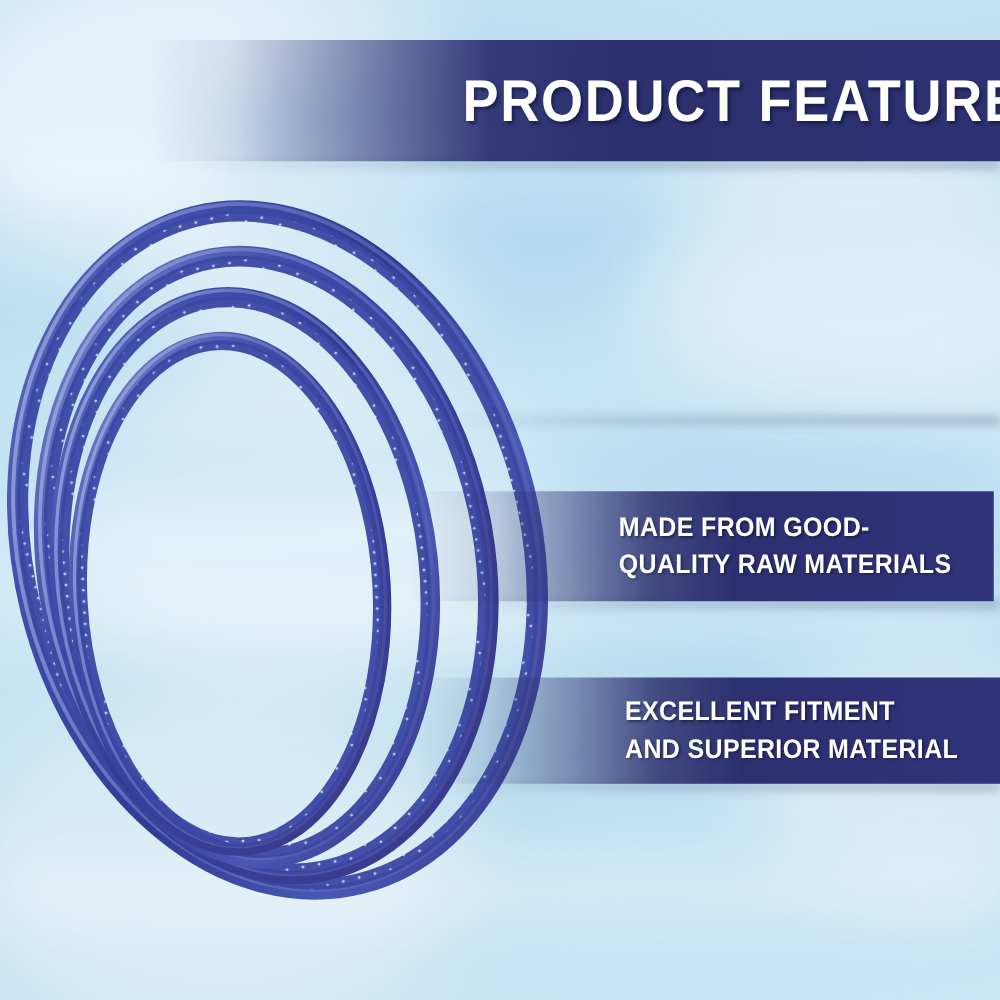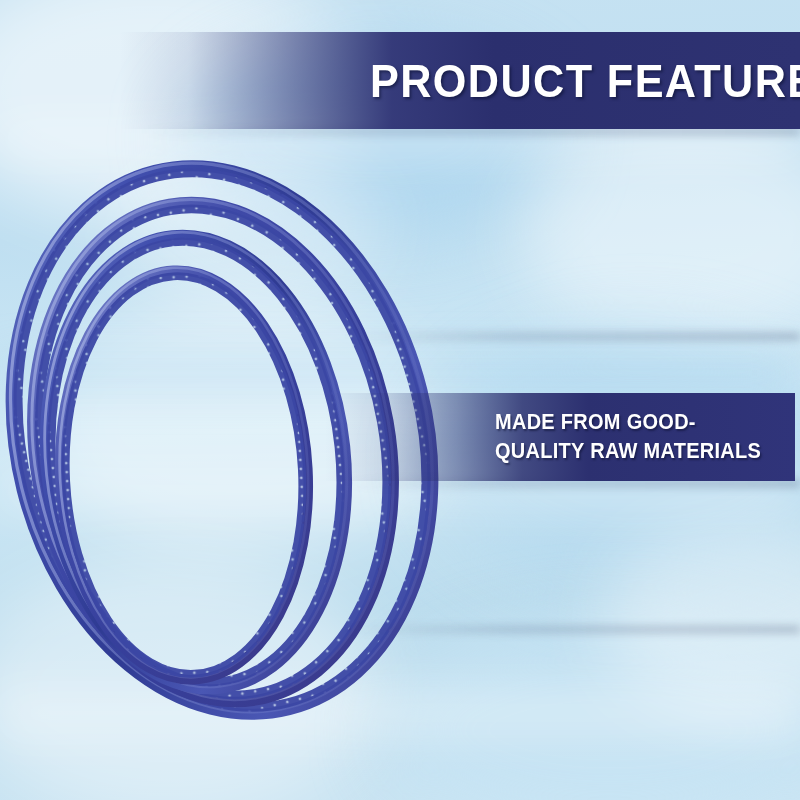--- a/index.html
+++ b/index.html
@@ -212,14 +212,20 @@
   </div>
 
 
   <div class="band band-feature band-2">
     <div class="feature-text">
       <span class="ln">MADE FROM GOOD-</span>
       <span class="ln">QUALITY RAW MATERIALS</span>
     </div>
   </div>
 
+  <div class="band band-feature band-3">
+    <div class="feature-text">
+      <span class="ln">EXCELLENT FITMENT</span>
+      <span class="ln">AND SUPERIOR MATERIAL</span>
+    </div>
+  </div>
 
 </div>
 
 </body></html>

